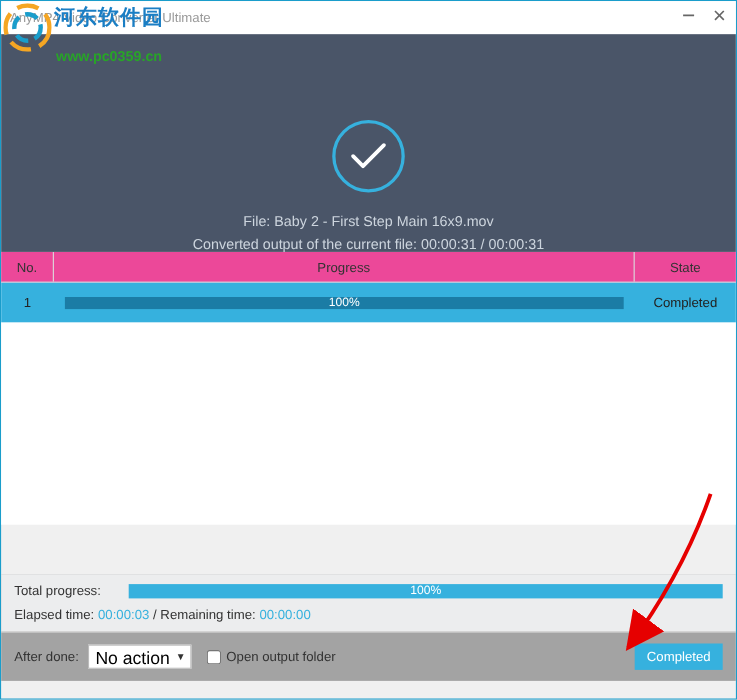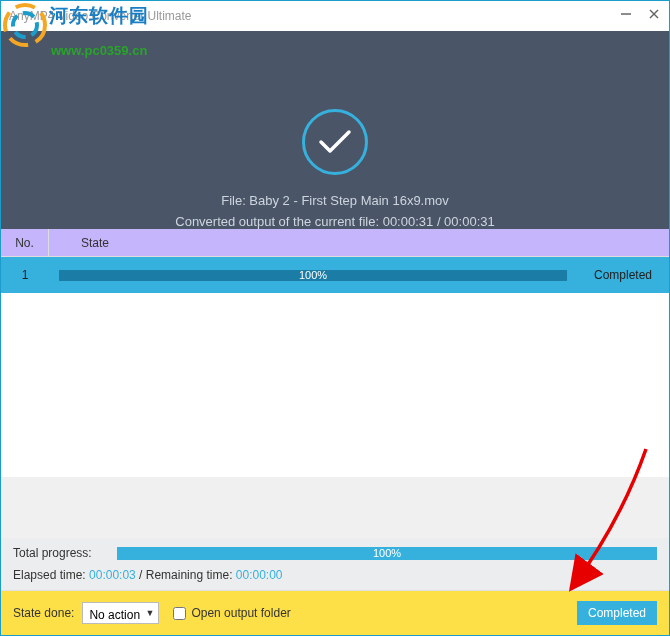--- a/index.html
+++ b/index.html
@@ -17,49 +17,49 @@
     .watermark-url { font-size: 13px; color: #28a428; font-weight: bold; margin-left: 48px; margin-top: -4px; font-family: Arial; }
     .edge-text { position: absolute; right: 1px; top: 30px; font-size: 12px; color: #666; }
     .side-text { position: absolute; left: 1px; top: 50px; font-size: 10px; color: #999; }
     
     .hero { background: #4a5568; height: 198px; display: flex; flex-direction: column; align-items: center; justify-content: flex-end; color: #cdd5de; position: relative; }
     .check-circle { width: 66px; height: 66px; border: 3px solid #36b1de; border-radius: 50%; display: flex; align-items: center; justify-content: center; margin-bottom: 18px; }
     .check-svg { width: 34px; height: 26px; }
     .hero-line1 { font-size: 13px; margin-bottom: 6px; }
     .hero-line2 { font-size: 13px; }
     
-    .table-header { height: 28px; background: #c4b5fd; display: flex; align-items: center; font-size: 12px; color: #333; border-bottom: 1px solid #ddd; }
+    .table-header { height: 28px; background: #ec4899; display: flex; align-items: center; font-size: 12px; color: #333; border-bottom: 1px solid #ddd; }
     .col-no { width: 48px; text-align: center; border-right: 1px solid #ddd; height: 100%; line-height: 28px; }
     .col-name { width: 128px; text-align: center; border-right: 1px solid #ddd; height: 100%; line-height: 28px; }
     .col-progress { flex: 1; text-align: center; border-right: 1px solid #ddd; height: 100%; line-height: 28px; }
     .col-state { width: 92px; text-align: center; height: 100%; line-height: 28px; }
     
     .table-body { height: 220px; background: #fff; }
     .table-row { height: 36px; background: #36b1de; display: flex; align-items: center; color: #222; font-size: 12px; }
     .cell-no { width: 48px; text-align: center; }
     .cell-name { width: 128px; text-align: center; padding: 0 4px; white-space: nowrap; overflow: hidden; }
     .cell-progress { flex: 1; display: flex; align-items: center; justify-content: center; position: relative; padding: 0 10px; }
     .row-bar-track { width: 100%; height: 11px; background: #2c8db3; position: relative; }
     .row-bar-fill { height: 100%; background: #1b7ca5; width: 100%; }
     .row-bar-label { position: absolute; left: 50%; top: 50%; transform: translate(-50%, -50%); color: #fff; font-size: 11px; }
     .cell-state { width: 92px; text-align: center; }
     
-    .footer { position: absolute; bottom: 0; left: 0; right: 0; background: #fde047; }
+    .footer { position: absolute; bottom: 16px; left: 0; right: 0; background: #a3a3a3; }
     .total-section { background: #ecedee; padding: 8px 12px; }
     .total-row { display: flex; align-items: center; font-size: 12px; color: #333; margin-bottom: 8px; }
     .total-label { width: 104px; }
     .total-bar-track { flex: 1; height: 13px; background: #d0d0d0; position: relative; }
     .total-bar-fill { height: 100%; background: #36b1de; width: 100%; }
     .total-bar-label { position: absolute; left: 50%; top: 50%; transform: translate(-50%, -50%); color: #fff; font-size: 11px; }
     .time-row { font-size: 12px; color: #333; }
     .time-val { color: #36b1de; }
     
     .action-row { display: flex; align-items: center; padding: 10px 12px; font-size: 12px; color: #333; border-top: 1px solid #e0e0e0; }
     .after-label { margin-right: 8px; }
-    .after-select { height: 22px; font-size: 12px; border: 1px solid #bbb; padding: 4px 18px 0 6px; background: #fff; appearance: none; position: relative; }
+    .after-select { height: 22px; font-size: 16px; border: 1px solid #bbb; padding: 4px 18px 0 6px; background: #fff; appearance: none; position: relative; }
     .select-wrap { position: relative; margin-right: 14px; }
     .select-arrow { position: absolute; right: 5px; top: 50%; transform: translateY(-50%); pointer-events: none; font-size: 9px; color: #333; }
     .open-check { margin-right: 5px; width: 13px; height: 13px; border: 1px solid #999; }
     .completed-btn { margin-left: auto; background: #36b1de; color: #fff; border: none; padding: 5px 11px; font-size: 12px; cursor: pointer; }
     
     .arrow-overlay { position: absolute; pointer-events: none; z-index: 20; }
   </style>
 </head>
 <body>
 
@@ -100,20 +100,21 @@
     <svg class="check-svg" viewBox="0 0 34 26">
         <polyline points="3,13 12,22 31,3" fill="none" stroke="#fff" stroke-width="3.5" stroke-linecap="round" stroke-linejoin="round"></polyline>
       </svg>
   </div>
   <div class="hero-line1">File: Baby 2 - First Step Main 16x9.mov</div>
   <div class="hero-line2">Converted output of the current file: 00:00:31 / 00:00:31</div>
 </div>
 
 <div class="table-header">
   <div class="col-no">No.</div>
+  <div class="col-progress">Progress</div>
   <div class="col-state">State</div>
 </div>
 
 <div class="table-body">
   <div class="table-row">
     <div class="cell-no">1</div>
     <div class="cell-progress">
       <div class="row-bar-track">
         <div class="row-bar-fill"></div>
         <span class="row-bar-label">100%</span>
@@ -130,21 +131,21 @@
       <div class="total-bar-track">
         <div class="total-bar-fill"></div>
         <span class="total-bar-label">100%</span>
       </div>
     </div>
     <div class="time-row">
       <span>Elapsed time: </span><span class="time-val">00:00:03</span><span> / Remaining time: </span><span class="time-val">00:00:00</span>
     </div>
   </div>
   <div class="action-row">
-    <span class="after-label">State done:</span>
+    <span class="after-label">After done:</span>
     <span class="select-wrap">
       <select class="after-select">
         <option>No action</option>
       </select>
       <span class="select-arrow">▼</span>
     </span>
     <input type="checkbox" class="open-check" style="">
     <span>Open output folder</span>
     <button class="completed-btn">Completed</button>
   </div>

